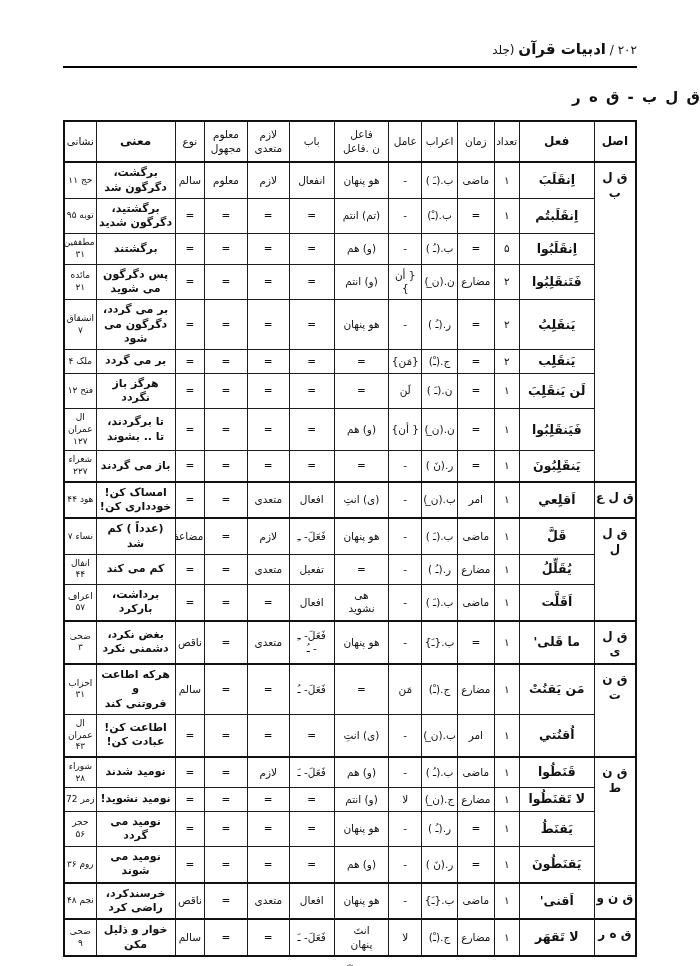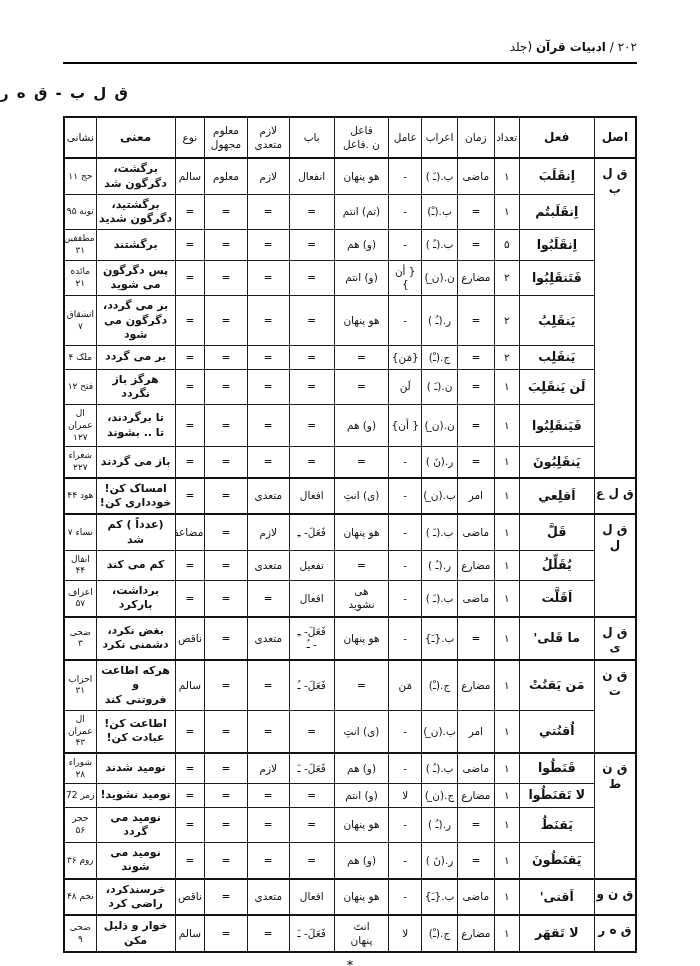--- a/index.html
+++ b/index.html
@@ -5,26 +5,26 @@
   html,body{margin:0;padding:0;}
   body{
     width:700px;height:966px;background:#ffffff;color:#111;
     font-family:"DejaVu Sans",sans-serif;direction:rtl;overflow:hidden;
     position:relative;
   }
   .page-header{
     margin:40px 63px 0 63px;
     font-size:12px;text-align:right;letter-spacing:0;
   }
-  .page-header .book-title{font-weight:bold;font-size:12px;}
+  .page-header .book-title{font-weight:bold;font-size:15px;}
   .header-rule{
     margin:8px 63px 0 63px;border:0;border-top:2px solid #000;height:0;
   }
   .page-title{
-    text-align:left;margin:20px 0 0 0;font-size:15px;font-weight:bold;
+    text-align:right;margin:20px 0 0 0;font-size:15px;font-weight:bold;
     word-spacing:3px;
   }
   table.verb-table{
     width:574px;margin:14px auto 0 auto;border-collapse:collapse;
     table-layout:fixed;border:2px solid #111;
   }
   .verb-table th,.verb-table td{
     border:1px solid #1c1c1c;text-align:center;vertical-align:middle;
     padding:3px 1px;font-size:10.5px;line-height:1.3;white-space:pre-line;
     overflow:hidden;

